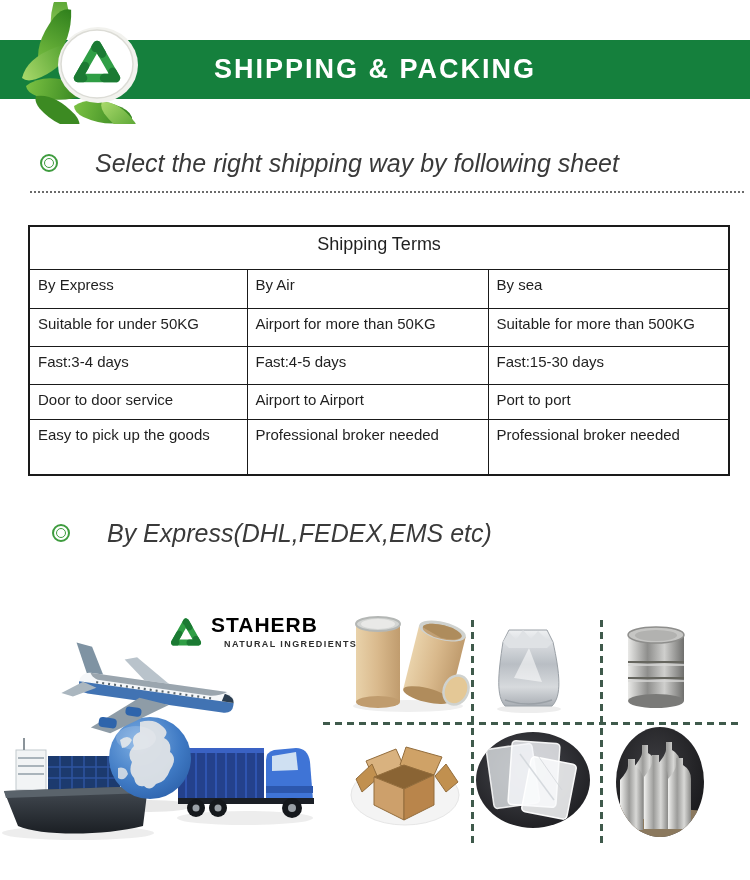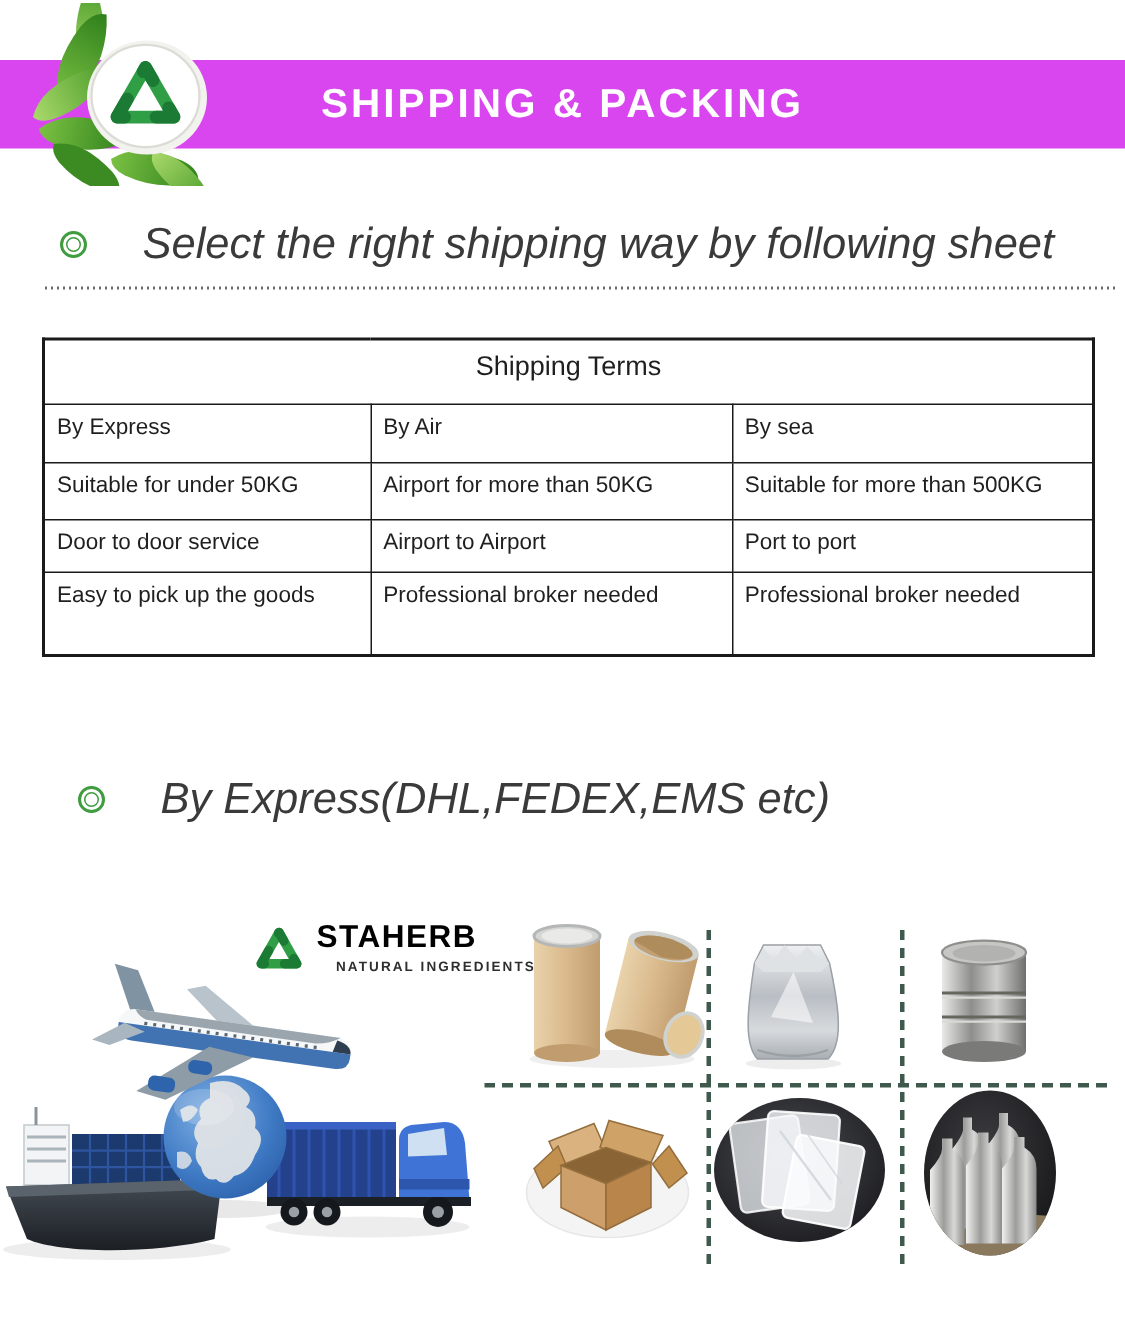--- a/index.html
+++ b/index.html
@@ -14,21 +14,21 @@
 
   
   .sec{position:absolute;left:0;width:750px;height:34px;}
   .sec1{top:148px;}
   .sec2{top:518px;margin-left:12px;}
   .bullet{position:absolute;left:40px;top:6px;width:14px;height:14px;border:2px solid #3f9c3f;
         border-radius:50%;}
   .bullet::after{content:"";position:absolute;left:2px;top:2px;right:2px;bottom:2px;
         border:1.5px solid #3f9c3f;border-radius:50%;}
   .sec-heading{position:absolute;left:95px;top:0;margin:0;font-style:italic;font-weight:normal;
-        font-size:29px;line-height:30px;color:#3a3a3a;white-space:nowrap;}
+        font-size:25px;line-height:30px;color:#3a3a3a;white-space:nowrap;}
   .dotted-rule{position:absolute;left:30px;top:191px;width:716px;height:2px;
         background:repeating-linear-gradient(to right,#6b6b6b 0 1.5px,transparent 1.5px 4px);}
 
   
   table.shipping{position:absolute;left:28px;top:225px;width:700px;border-collapse:collapse;
         table-layout:fixed;border:2px solid #1a1a1a;font-size:15px;color:#1f1f1f;}
   table.shipping td{border:1px solid #1a1a1a;vertical-align:top;padding:6px 8px 0 8px;line-height:1.25;}
   td.t-title{text-align:center;font-size:18px;padding-top:11px;}
   tr.r-title{height:43px;} tr.r-head{height:39px;margin-top:12px;} tr.r1{height:38px;} tr.r2{height:38px;}
   tr.r3{height:39px;} tr.r4{height:35px;} tr.r5{height:56px;}
@@ -49,21 +49,21 @@
   .vdash1{left:471px;} .vdash2{left:600px;}
   .hdash{position:absolute;left:323px;top:722px;width:415px;height:3px;
         background:repeating-linear-gradient(to right,#3f5a4c 0 7px,transparent 7px 12px);}
   .photo{position:absolute;}
 </style>
 </head>
 <body>
 
 <div class="page">
 
-  <div class="banner" style="background:#d946ef;text-decoration:underline;">
+  <div class="banner" style="background:#15803d;text-decoration:underline;">
     <div class="banner-title">SHIPPING &amp; PACKING</div>
   </div>
 
   <svg class="logo-svg" width="140" height="122" viewBox="0 0 140 122">
     <defs>
       <path id="leaf" d="M0 0 Q14 -16 46 -12 Q58 -10 60 -2 Q38 12 12 8 Q2 6 0 0 Z"></path>
       <linearGradient id="lg1" x1="0" y1="0" x2="1" y2="0">
         <stop offset="0" stop-color="#a9d96b"></stop>
           <stop offset="1" stop-color="#4e9e2c"></stop>
       </linearGradient>
@@ -106,20 +106,25 @@
       <tr class="r-head">
         <td>By Express</td>
         <td>By Air</td>
         <td>By sea</td>
       </tr>
       <tr class="r1">
         <td>Suitable for under 50KG</td>
         <td>Airport for more than 50KG</td>
         <td>Suitable for more than 500KG</td>
       </tr>
+      <tr class="r2">
+        <td>Fast:3-4 days</td>
+        <td>Fast:4-5 days</td>
+        <td>Fast:15-30 days</td>
+      </tr>
       <tr class="r4">
         <td>Door to door service</td>
         <td>Airport to Airport</td>
         <td>Port to port</td>
       </tr>
       <tr class="r5">
         <td>Easy to pick up the goods</td>
         <td>Professional broker needed</td>
         <td>Professional broker needed</td>
       </tr>

